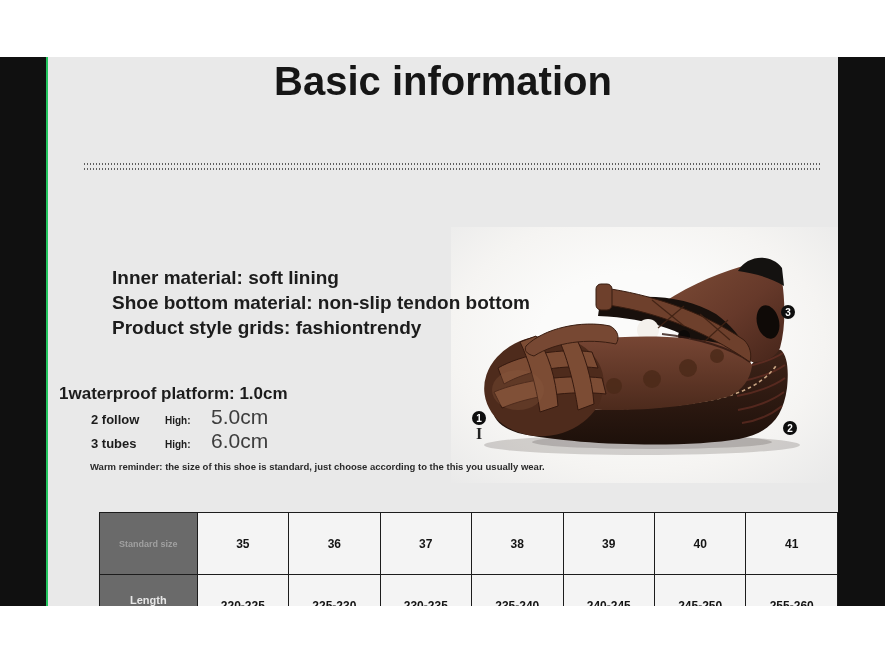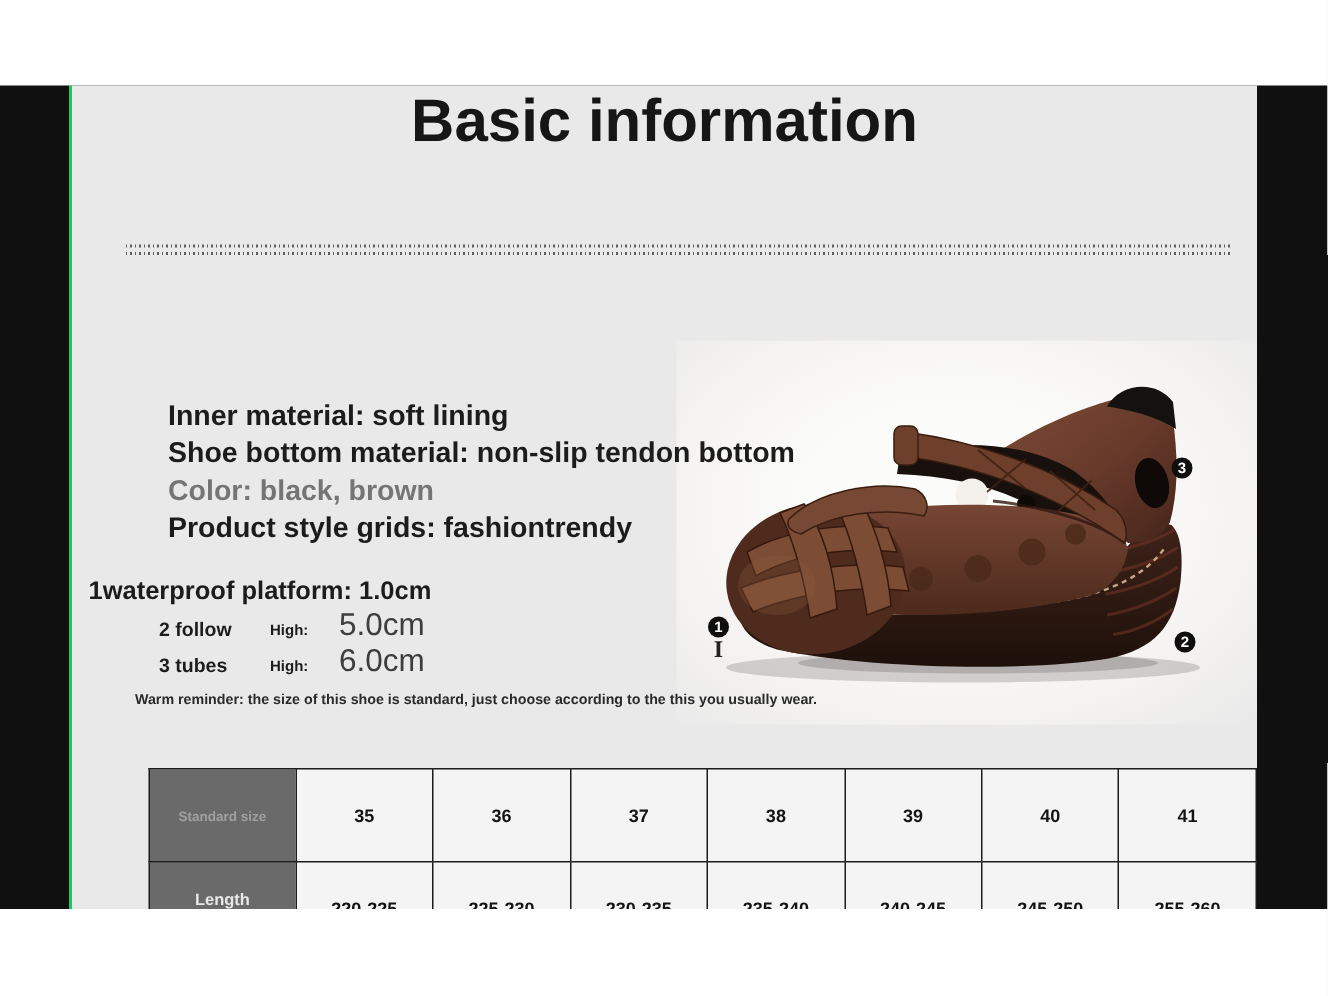--- a/index.html
+++ b/index.html
@@ -85,21 +85,21 @@
     position: absolute;
     left: 11px; top: 327px;
     font-size: 17px;
     font-weight: bold;
     color: #1c1c1c;
     z-index: 3;
     white-space: nowrap;
   }
   .spec-row {
     position: absolute;
-    left: 16px;
+    left: 1px;
     width: 330px; height: 28px;
     z-index: 3;
   }
   .spec-row .spec-label {
     position: absolute; left: 42px; top: 7px;
     font-size: 13px; font-weight: bold; color: #1c1c1c;
   }
   .spec-row .spec-key {
     position: absolute; left: 116px; top: 10px;
     font-size: 10px; font-weight: bold; color: #1c1c1c;
@@ -273,21 +273,20 @@
       <div class="marker marker-2">
           <span>2</span>
         </div>
       <div class="marker marker-3">
           <span>3</span>
         </div>
 
       <div class="info-block">
         <div class="info-line">Inner material: soft lining</div>
         <div class="info-line">Shoe bottom material: non-slip tendon bottom</div>
-        <div class="info-line muted">Color: black, brown</div>
         <div class="info-line">Product style grids: fashiontrendy</div>
       </div>
 
       <div class="platform-line">1waterproof platform: 1.0cm</div>
 
       <div class="spec-row" style="top:348px;">
         <span class="spec-label">2 follow</span>
         <span class="spec-key">High:</span>
         <span class="spec-value">5.0cm</span>
       </div>

